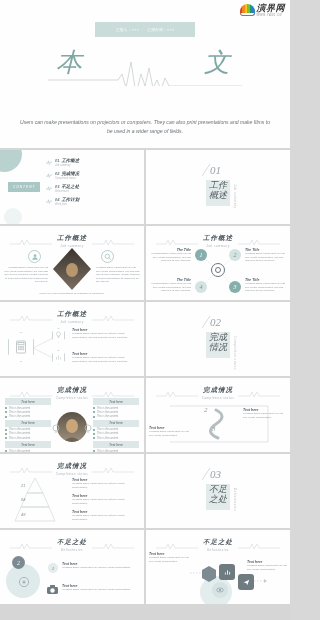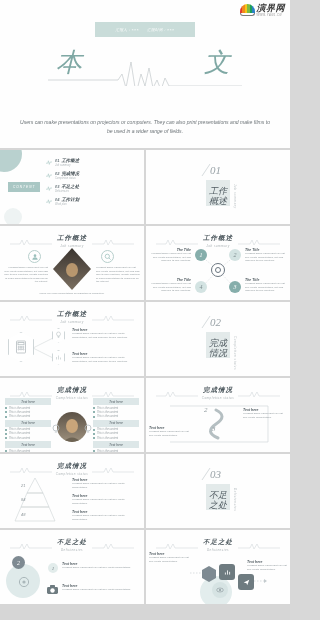--- a/index.html
+++ b/index.html
@@ -39,21 +39,21 @@
   
   .s-head { position:absolute; top:8px; left:0; right:0; text-align:center; }
   .s-head .cn { font-size:6.5px; color:#4d585e; font-weight:bold; letter-spacing:1px; }
   .s-head .en { font-size:3px; color:#aab2b5; letter-spacing:.5px; margin-top:1px; }
   .wave { position:absolute; top:12px; width:42px; height:8px; }
   .wave.l { left:10px; } .wave.r { right:10px; }
 
   
   .div-num { position:absolute; font-family:"Liberation Serif", serif; font-size:11px; color:#9aa3a8; }
   .div-slash { position:absolute; width:10px; height:12px; }
-  .div-box { position:absolute; background:#e3eaea; display:flex; flex-direction:column; align-items:center; justify-content:flex-end; }
+  .div-box { position:absolute; background:#e3eaea; display:flex; flex-direction:column; align-items:center; justify-content:flex-start; }
   .div-box b { font-size:9px; color:#4f5a60; font-weight:normal; line-height:10px; font-family:"Liberation Serif", serif; }
   .div-vert { position:absolute; font-size:3px; color:#b8bfc2; writing-mode:vertical-rl; letter-spacing:.6px; }
 
   
   .blob { position:absolute; left:-14px; top:-14px; width:36px; height:36px; border-radius:50%; background:#b9d1cf; }
   .blob2 { position:absolute; left:4px; top:58px; width:18px; height:18px; border-radius:50%; background:#eef3f3; }
   .content-badge { position:absolute; left:8px; top:32px; background:#a9c7c4; color:#fff; font-size:3.2px; letter-spacing:1px; padding:3px 5px; }
   .toc { position:absolute; left:46px; top:8px; right:6px; display:flex; flex-direction:column; gap:4.5px; }
   .toc-row { display:flex; align-items:flex-start; gap:3px; }
   .toc-ico { width:6px; height:6px; flex:none; margin-top:1px; }

